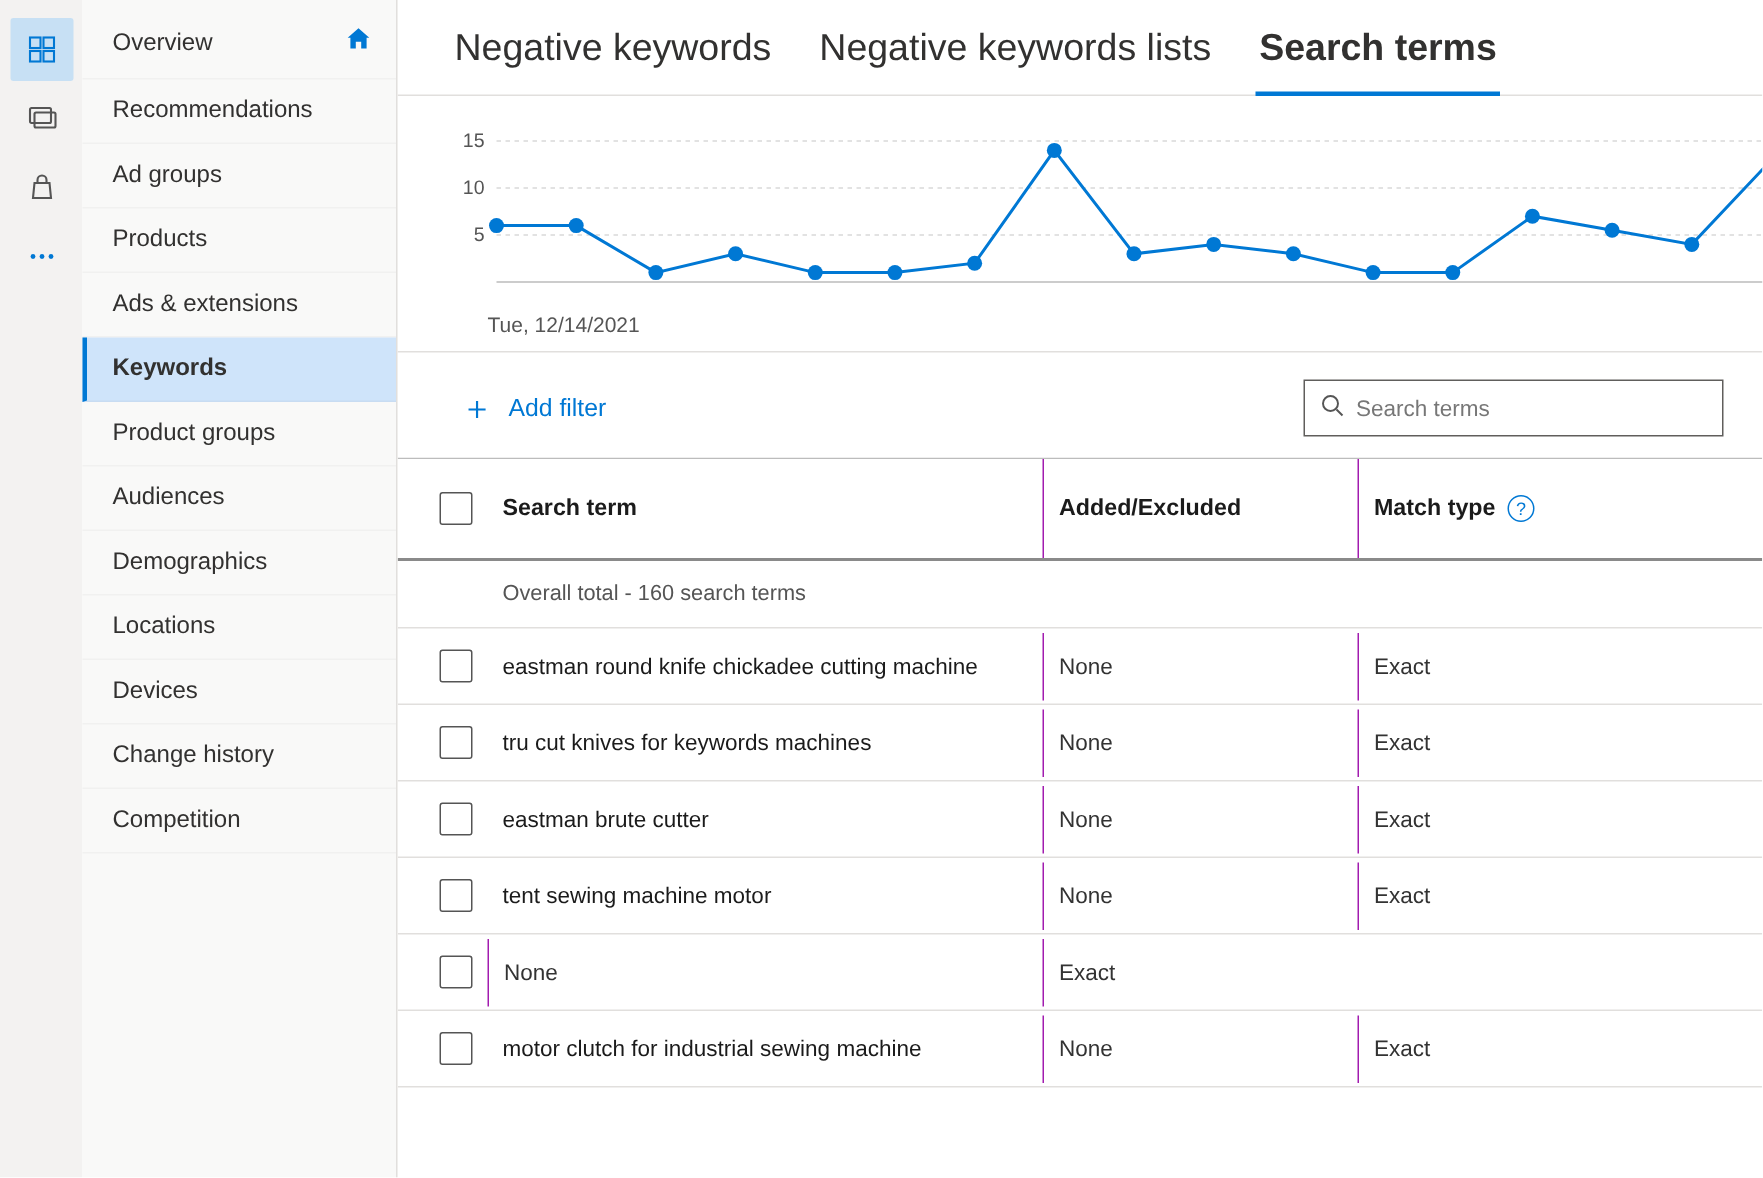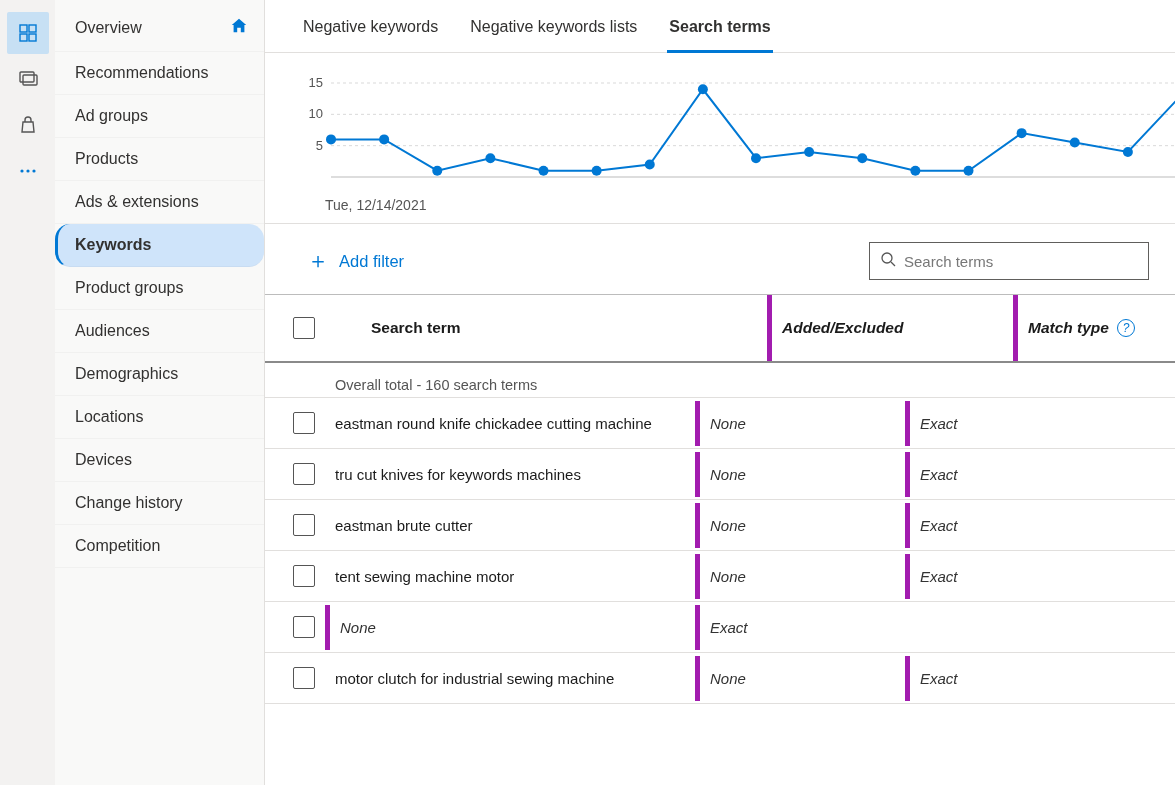--- a/index.html
+++ b/index.html
@@ -51,37 +51,36 @@
       font-size: 16px;
       color: #323130;
       cursor: pointer;
       border-bottom: 1px solid rgba(0,0,0,0.03);
     }
     .sidebar-item.active {
       background: #cfe4fa;
       font-weight: 600;
       border-left: 3px solid #0078d4;
       padding-left: 17px;
-      border-radius: 15px;
     }
     .sidebar-item .home-ic { color: #0078d4; }
     .main {
       flex: 1;
       display: flex;
       flex-direction: column;
       overflow: hidden;
     }
     .tabs {
       display: flex;
       gap: 28px;
       padding: 6px 36px 0 36px;
       border-bottom: 1px solid #e1dfdd;
     }
     .tab {
-      font-size: 16px;
+      font-size: 25px;
       color: #323130;
       padding: 12px 2px 16px 2px;
       cursor: pointer;
       position: relative;
     }
     .tab.active {
       font-weight: 600;
     }
     .tab.active::after {
       content: "";
@@ -138,37 +137,36 @@
     .table {
       flex: 1;
       overflow: auto;
     }
     .thead {
       display: grid;
       grid-template-columns: 60px 370px 210px 1fr;
       border-top: 1px solid #bcbcbc;
       border-bottom: 2px solid #8a8a8a;
       background: #fff;
-      gap: 36px;
     }
     .thead > div {
       padding: 22px 10px;
       font-size: 15.5px;
       font-weight: 600;
       color: #1b1b1b;
       display: flex;
       align-items: center;
     }
     .thead .help-ic {
       display:inline-flex; align-items:center; justify-content:center;
       width: 18px; height:18px; border:1px solid #0078d4; border-radius:50%;
       color:#0078d4; font-size:12px; margin-left:8px; font-weight:400;
     }
     .total-row {
-      padding: 14px 10px 4px 70px;
+      padding: 14px 10px 14px 70px;
       font-size: 14.5px;
       color: #555;
       border-bottom: 1px solid #e1dfdd;
     }
     .trow {
       display: grid;
       grid-template-columns: 60px 370px 210px 1fr;
       border-bottom: 1px solid #e1dfdd;
       align-items: center;
       min-height: 50px;
@@ -177,21 +175,21 @@
     .trow .term { color: #1b1b1b; }
     .cb {
       width: 22px; height: 22px;
       border: 1.5px solid #555;
       border-radius: 2px;
       display: block;
       cursor: pointer;
       margin-left: 18px;
     }
     .chk-cell { display:flex; align-items:center; }
-    .col-sep { border-left: 5px solid #a21caf; font-style: italic; }
+    .col-sep { border-left: 1px solid #a21caf; }
   </style>
 </head>
 <body>
 
 <div class="iconbar">
   <div class="icon-btn selected">
     <svg width="20" height="20" viewBox="0 0 20 20" fill="none" stroke="currentColor" stroke-width="1.4">
       <rect x="2" y="2" width="7" height="7"></rect>
         <rect x="11" y="2" width="7" height="7"></rect>
       <rect x="2" y="11" width="7" height="7"></rect>

